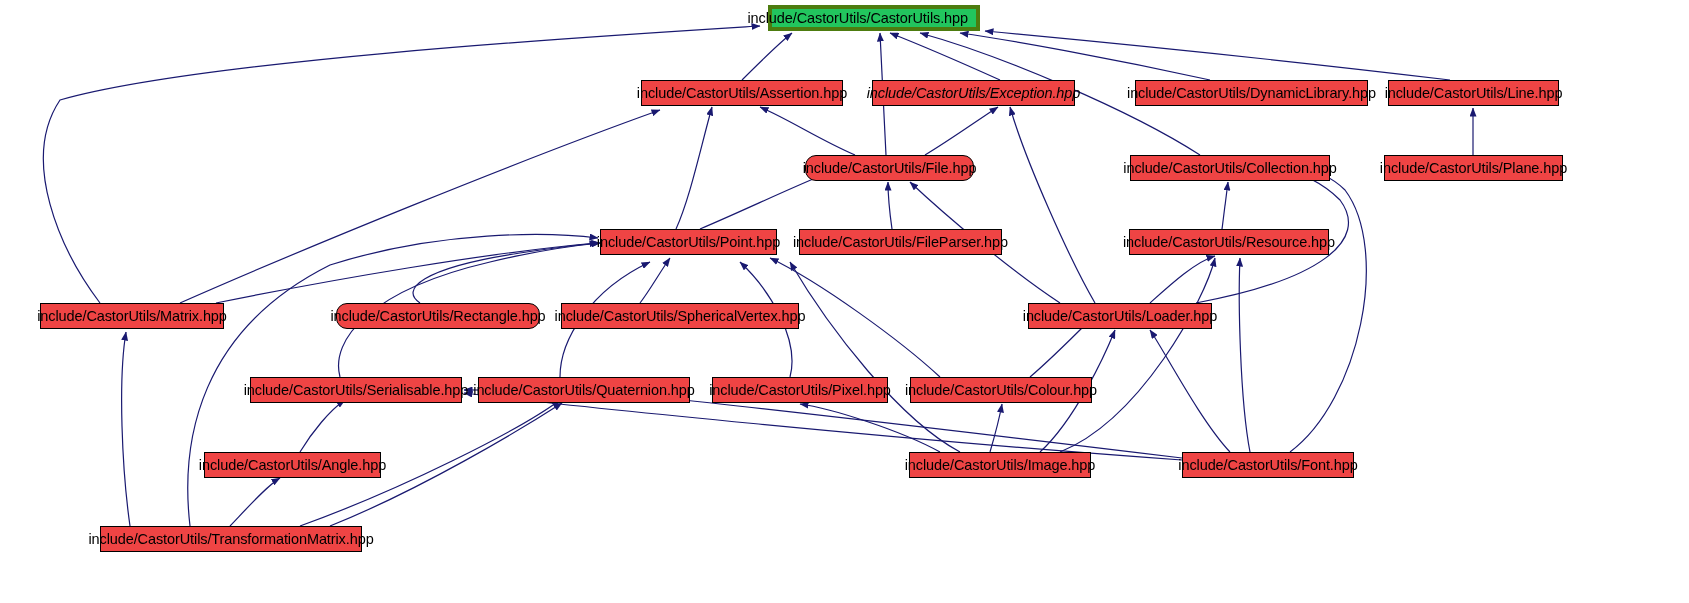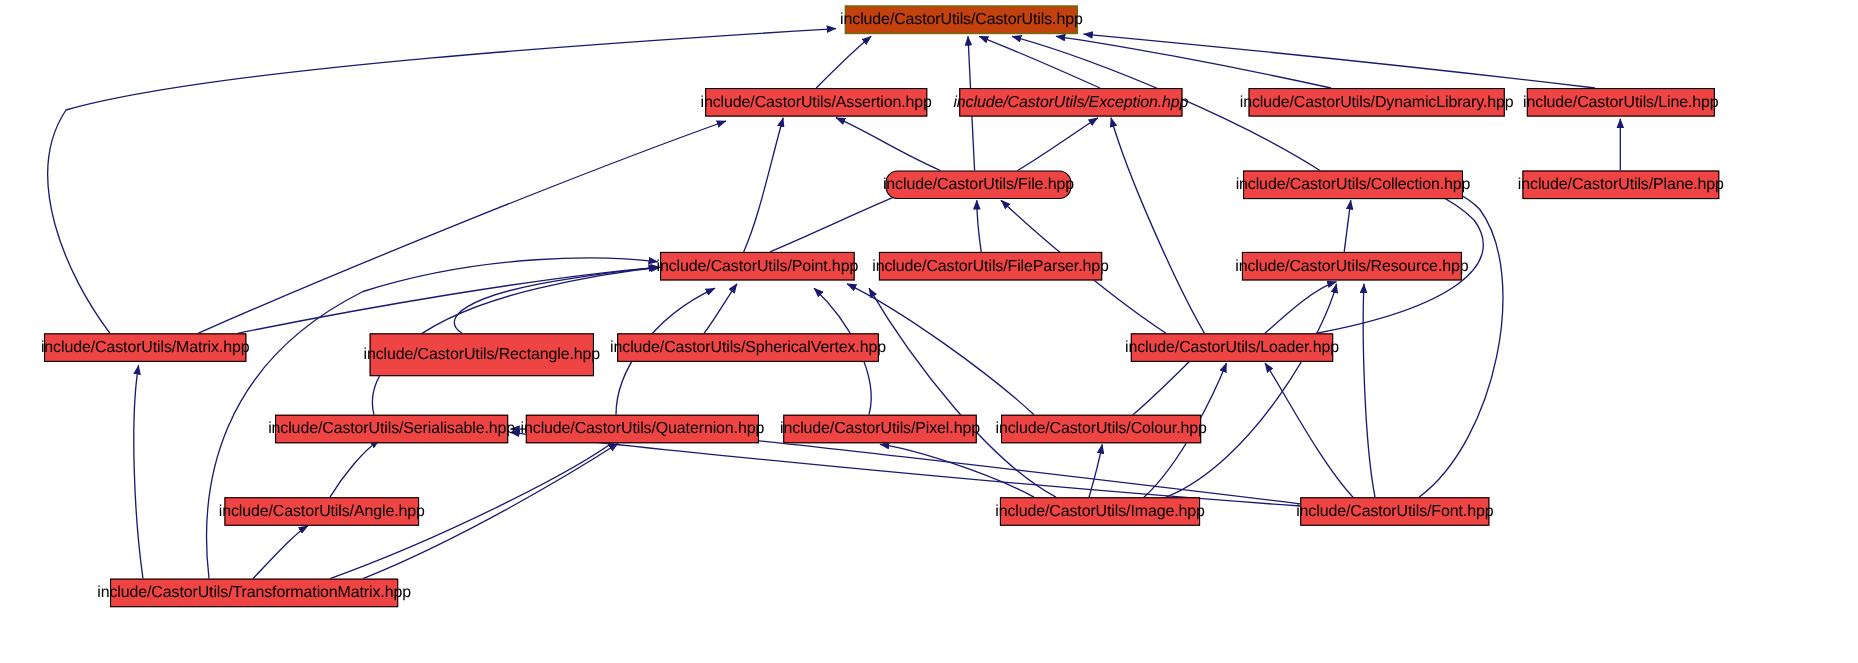--- a/index.html
+++ b/index.html
@@ -39,22 +39,23 @@
     color: #000000;
     font-size: 14.5px;
     line-height: 1;
     display: flex;
     align-items: center;
     justify-content: center;
     white-space: nowrap;
     letter-spacing: -0.1px;
   }
   .node.root {
-    background: #c2410c;
-    border: 1px solid #4d7c0f;
+    background: #22c55e;
+    border: 4px solid #4d7c0f;
+    justify-content: flex-end;
   }
   .node-label {
     display: block;
     padding: 0 8px;
   }
 </style>
 </head>
 <body>
 
 <div id="graph-root">
@@ -141,21 +142,21 @@
       </div>
       <div class="node" style="left: 799px; top: 229px; width: 203px; height: 26px;">
         <span class="node-label">include/CastorUtils/FileParser.hpp</span>
       </div>
       <div class="node" style="left: 1129px; top: 229px; width: 200px; height: 26px;">
         <span class="node-label">include/CastorUtils/Resource.hpp</span>
       </div>
       <div class="node" style="left: 40px; top: 303px; width: 184px; height: 26px;">
         <span class="node-label">include/CastorUtils/Matrix.hpp</span>
       </div>
-      <div class="node" style="left: 336px; top: 303px; width: 204px; height: 39px;">
+      <div class="node" style="left: 336px; top: 303px; width: 204px; height: 26px; border-radius: 11px;">
         <span class="node-label">include/CastorUtils/Rectangle.hpp</span>
       </div>
       <div class="node" style="left: 561px; top: 303px; width: 238px; height: 26px;">
         <span class="node-label">include/CastorUtils/SphericalVertex.hpp</span>
       </div>
       <div class="node" style="left: 1028px; top: 303px; width: 184px; height: 26px; align-items: center;">
         <span class="node-label">include/CastorUtils/Loader.hpp</span>
       </div>
       <div class="node" style="left: 250px; top: 377px; width: 212px; height: 26px;">
         <span class="node-label">include/CastorUtils/Serialisable.hpp</span>

